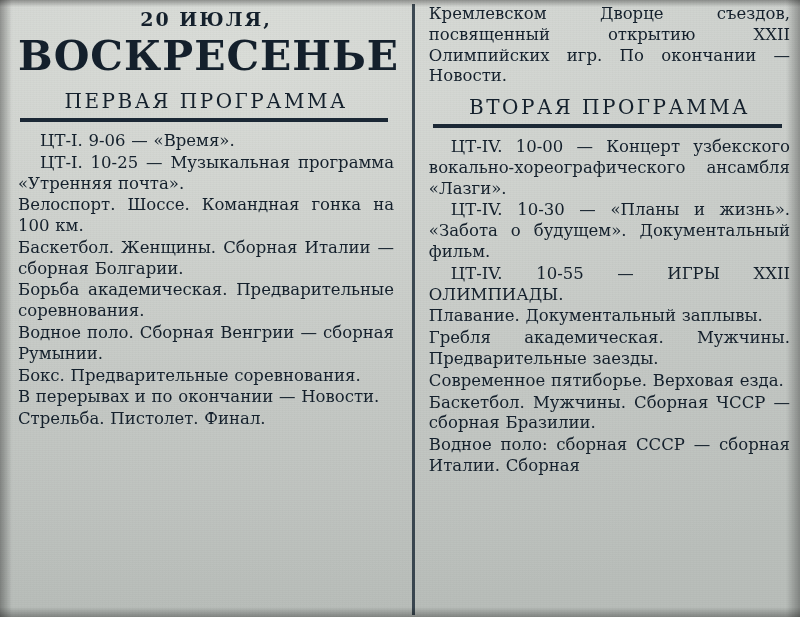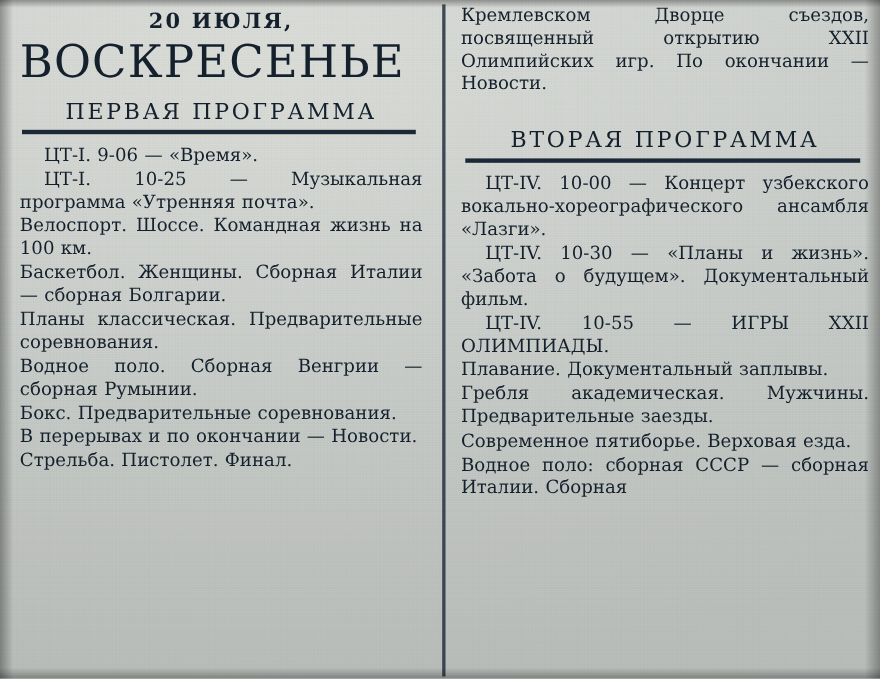--- a/index.html
+++ b/index.html
@@ -59,35 +59,35 @@
 
   .date {
     text-align: center;
     font-weight: bold;
     font-size: 19px;
     letter-spacing: 2px;
     margin: 2px 0 0 0;
   }
   .bigtitle {
     text-align: left;
-    font-weight: normal;
+    font-weight: bold;
     font-size: 41px;
     letter-spacing: 1px;
     line-height: 1;
     margin: 6px 0 2px 0;
   }
   .proghead {
     text-align: center;
     font-weight: normal;
     font-size: 20px;
     letter-spacing: 2.5px;
     margin: 12px 0 0 0;
   }
   .proghead.right {
-    margin-top: 28px;
+    margin-top: 8px;
   }
   .rule {
     height: 4px;
     background: #1b2835;
     margin: 5px 0 9px 0;
   }
   .rule.short-l { margin-left: 2px; margin-right: 6px; }
   .rule.short-r { margin-left: 4px; margin-right: 8px; }
 
   p.item {
@@ -151,43 +151,44 @@
 
     <div class="col col-left">
       <div class="date">20 ИЮЛЯ,</div>
       <div class="bigtitle">ВОСКРЕСЕНЬЕ</div>
 
       <div class="proghead">ПЕРВАЯ ПРОГРАММА</div>
       <div class="rule short-l"></div>
 
       <p class="item">ЦТ-I. 9-06 — «Время».</p>
       <p class="item">ЦТ-I. 10-25 — Музыкальная программа «Утренняя почта».</p>
-      <p class="item noindent">Велоспорт. Шоссе. Командная жизнь на 100 км.</p>
+      <p class="item noindent">Велоспорт. Шоссе. Командная гонка на 100 км.</p>
       <p class="item noindent">Баскетбол. Женщины. Сборная Италии — сборная Болгарии.</p>
-      <p class="item noindent">Планы классическая. Предварительные соревнования.</p>
+      <p class="item noindent">Борьба академическая. Предварительные соревнования.</p>
       <p class="item noindent">Водное поло. Сборная Венгрии — сборная Румынии.</p>
       <p class="item noindent">Бокс. Предварительные соревнования.</p>
       <p class="item noindent">В перерывах и по окончании — Новости.</p>
       <p class="item noindent">Стрельба. Пистолет. Финал.</p>
     </div>
 
     <div class="divider"></div>
 
     <div class="col col-right">
       <p class="cont spread">Кремлевском Дворце съездов, посвященный открытию XXII Олимпийских игр. По окончании — Новости.</p>
 
       <div class="proghead right">ВТОРАЯ ПРОГРАММА</div>
       <div class="rule short-r"></div>
 
       <p class="item spread">ЦТ-IV. 10-00 — Концерт узбекского вокально-хореографического ансамбля «Лазги».</p>
       <p class="item spread">ЦТ-IV. 10-30 — «Планы и жизнь». «Забота о будущем». Документальный фильм.</p>
       <p class="item spread">ЦТ-IV. 10-55 — ИГРЫ XXII ОЛИМПИАДЫ.</p>
       <p class="item noindent spread">Плавание. Документальный заплывы.</p>
       <p class="item noindent">Гребля академическая. Мужчины. Предварительные заезды.</p>
       <p class="item noindent spread2">Современное пятиборье. Верховая езда.</p>
+      <p class="item noindent spread">Баскетбол. Мужчины. Сборная ЧССР — сборная Бразилии.</p>
       <p class="item noindent spread">Водное поло: сборная СССР — сборная Италии. Сборная</p>
     </div>
   </div>
 
   <div class="edge-top"></div>
   <div class="edge-bottom"></div>
   <div class="edge-left"></div>
   <div class="edge-right"></div>
 </div>
 

